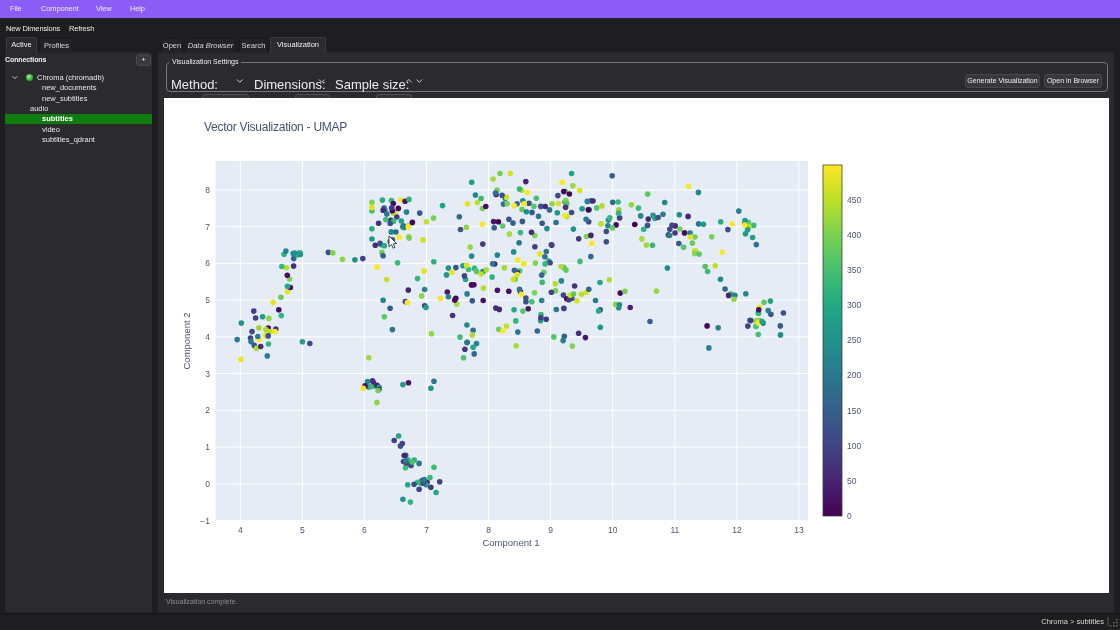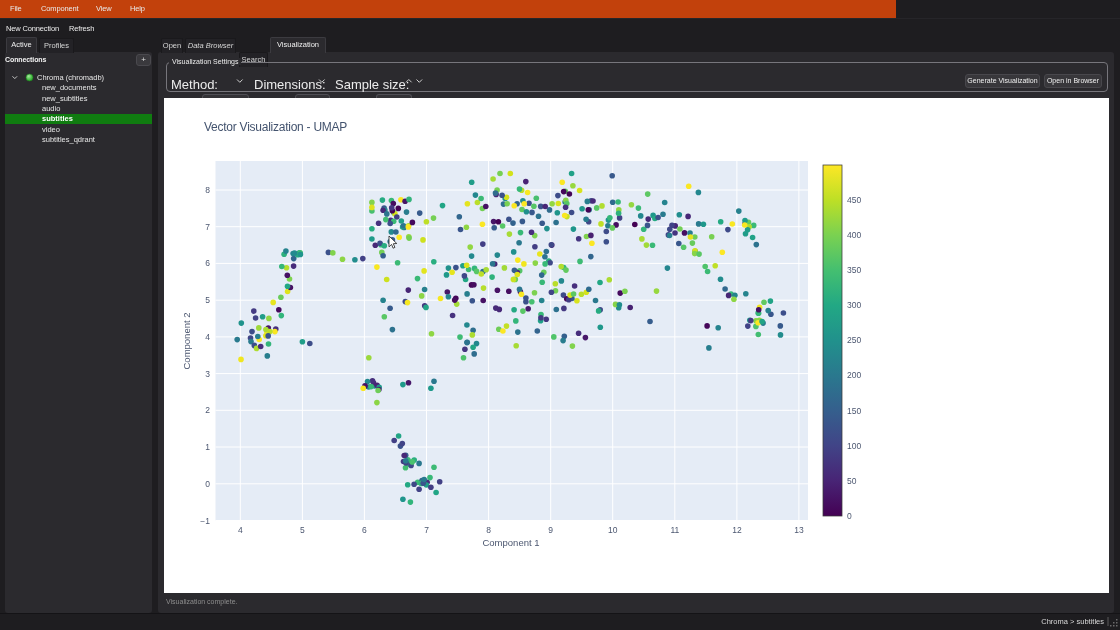--- a/index.html
+++ b/index.html
@@ -1,18 +1,18 @@
 <!DOCTYPE html>
 <html><head><meta charset="utf-8">
 <style>
 *{margin:0;padding:0;box-sizing:border-box;}
 html,body{width:1120px;height:630px;overflow:hidden;background:#1e1d20;
  font-family:"Liberation Sans",sans-serif;}
 .abs{position:absolute;}
-.menubar{left:0;top:0;width:896px;height:18px;background:#c2410c;color:#e9e9e9;font-size:7.5px;letter-spacing:-0.15px;}
+.menubar{left:0;top:0;width:1120px;height:18px;background:#8b5cf6;color:#e9e9e9;font-size:7.5px;letter-spacing:-0.15px;}
 .menubar span{position:absolute;top:4px;}
 .toolbar{left:0;top:18px;width:1120px;height:18px;background:#1e1d20;border-top:1px solid #262529;color:#ececec;font-size:7.5px;letter-spacing:-0.15px;}
 .toolbar span{position:absolute;top:5px;}
 .tab{position:absolute;top:38px;height:15px;background:#232226;color:#d6d6d6;font-size:7.5px;
  border:1px solid #1a191c;border-bottom:none;border-radius:2px 2px 0 0;text-align:center;line-height:14px;}
 .tab.sel{background:#2b2a2e;color:#f0f0f0;top:37px;height:16px;border-color:#3c3b40;}
 .panel{background:#2b2a2e;border-radius:3px;}
 .leftpanel{left:5px;top:52px;width:147px;height:561px;}
 .rightpanel{left:158px;top:52px;width:956px;height:561px;}
 .connhdr{position:absolute;left:5px;top:56px;font-size:7px;font-weight:bold;letter-spacing:-0.1px;color:#f2f2f2;}
@@ -33,50 +33,50 @@
 .bbtxt{position:absolute;right:16px;top:617px;font-size:7.5px;color:#d8d8d8;}
 </style></head>
 <body>
 <div class="abs menubar">
   <span style="left:10px">File</span>
   <span style="left:41px">Component</span>
   <span style="left:96px">View</span>
   <span style="left:130px">Help</span>
 </div>
 <div class="abs toolbar">
-  <span style="left:6px">New Connection</span>
+  <span style="left:6px">New Dimensions</span>
   <span style="left:69px">Refresh</span>
 </div>
 <div class="abs leftpanel panel"></div>
 <div class="abs rightpanel panel"></div>
 <div class="tab sel" style="left:6px;width:31px;">Active</div>
 <div class="tab" style="left:39px;width:35px;">Profiles</div>
 <div class="tab" style="left:161px;width:22px;">Open</div>
 <div class="tab" style="left:185px;width:51px;font-style:italic;">Data Browser</div>
-<div class="tab" style="left:239px;width:29px;margin-top:14px;">Search</div>
+<div class="tab" style="left:239px;width:29px;">Search</div>
 <div class="tab sel" style="left:270px;width:56px;">Visualization</div>
 <div class="connhdr">Connections</div>
 <div class="plusbtn">+</div>
 
 <svg class="abs" style="left:0;top:0" width="160" height="160">
   <path d="M12.5 76.3 L14.8 78.6 L17.1 76.3" stroke="#c8c8c8" stroke-width="1" fill="none"></path>
   <defs>
       <radialGradient id="gdot" cx="0.38" cy="0.32" r="0.75">
    <stop offset="0" stop-color="#a9e8a0"></stop>
         <stop offset="0.55" stop-color="#51c24f"></stop>
         <stop offset="1" stop-color="#27a227"></stop>
   </radialGradient>
     </defs>
   <circle cx="29.5" cy="77.5" r="3.5" fill="url(#gdot)" stroke="#1c7a1c" stroke-width="0.6"></circle>
 </svg>
 <div class="seltrow" style="top:114px;"></div>
 <div class="trow" style="left:37px;top:73px;">Chroma (chromadb)</div>
 <div class="trow" style="left:42px;top:83.3px;">new_documents</div>
 <div class="trow" style="left:42px;top:93.6px;">new_subtitles</div>
-<div class="trow" style="left:42px;top:104px;">audio</div>
+<div class="trow" style="left:30px;top:104px;">audio</div>
 <div class="trow" style="left:42px;top:114.2px;color:#fff;font-weight:bold;">subtitles</div>
 <div class="trow" style="left:42px;top:124.5px;">video</div>
 <div class="trow" style="left:42px;top:134.8px;">subtitles_qdrant</div>
 
 <div class="gbox"></div>
 <div class="gboxlbl">Visualization Settings</div>
 <div class="ctl" style="left:171px;top:77px;">Method:</div>
 <div class="dd" style="left:202px;width:47px;padding-left:8px;">UMAP</div>
 <div class="ctl" style="left:254px;top:77px;">Dimensions:</div>
 <div class="dd" style="left:295px;width:35px;padding-left:8px;">2D</div>

